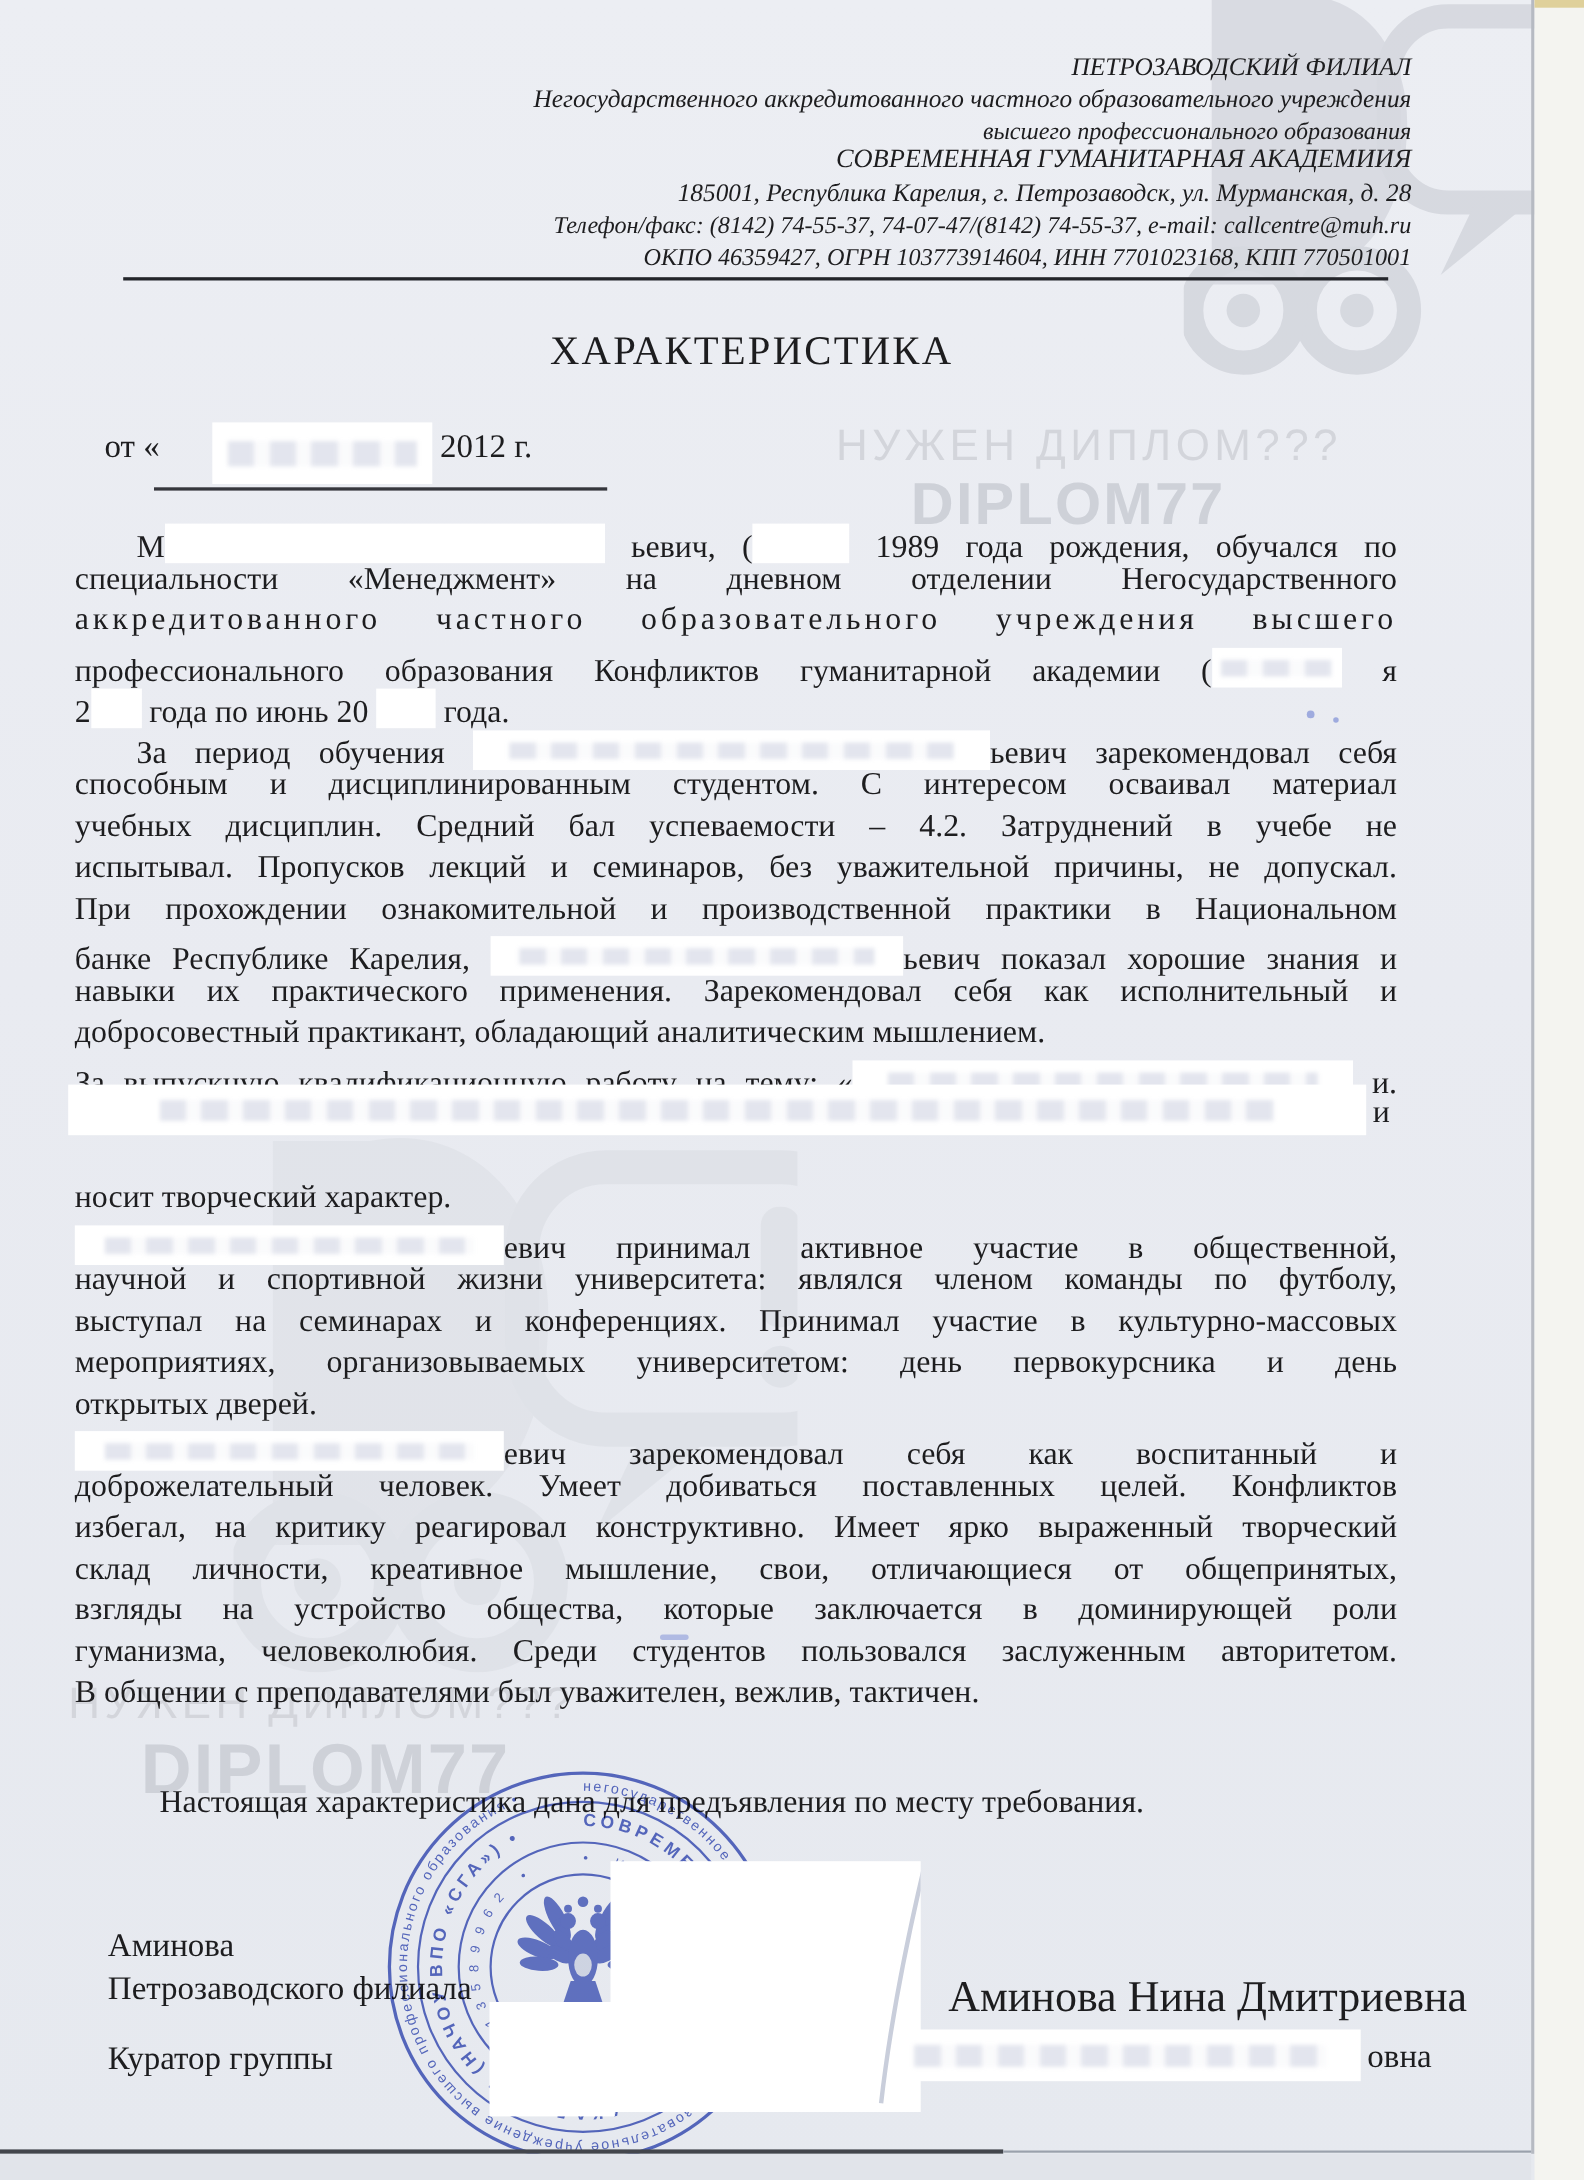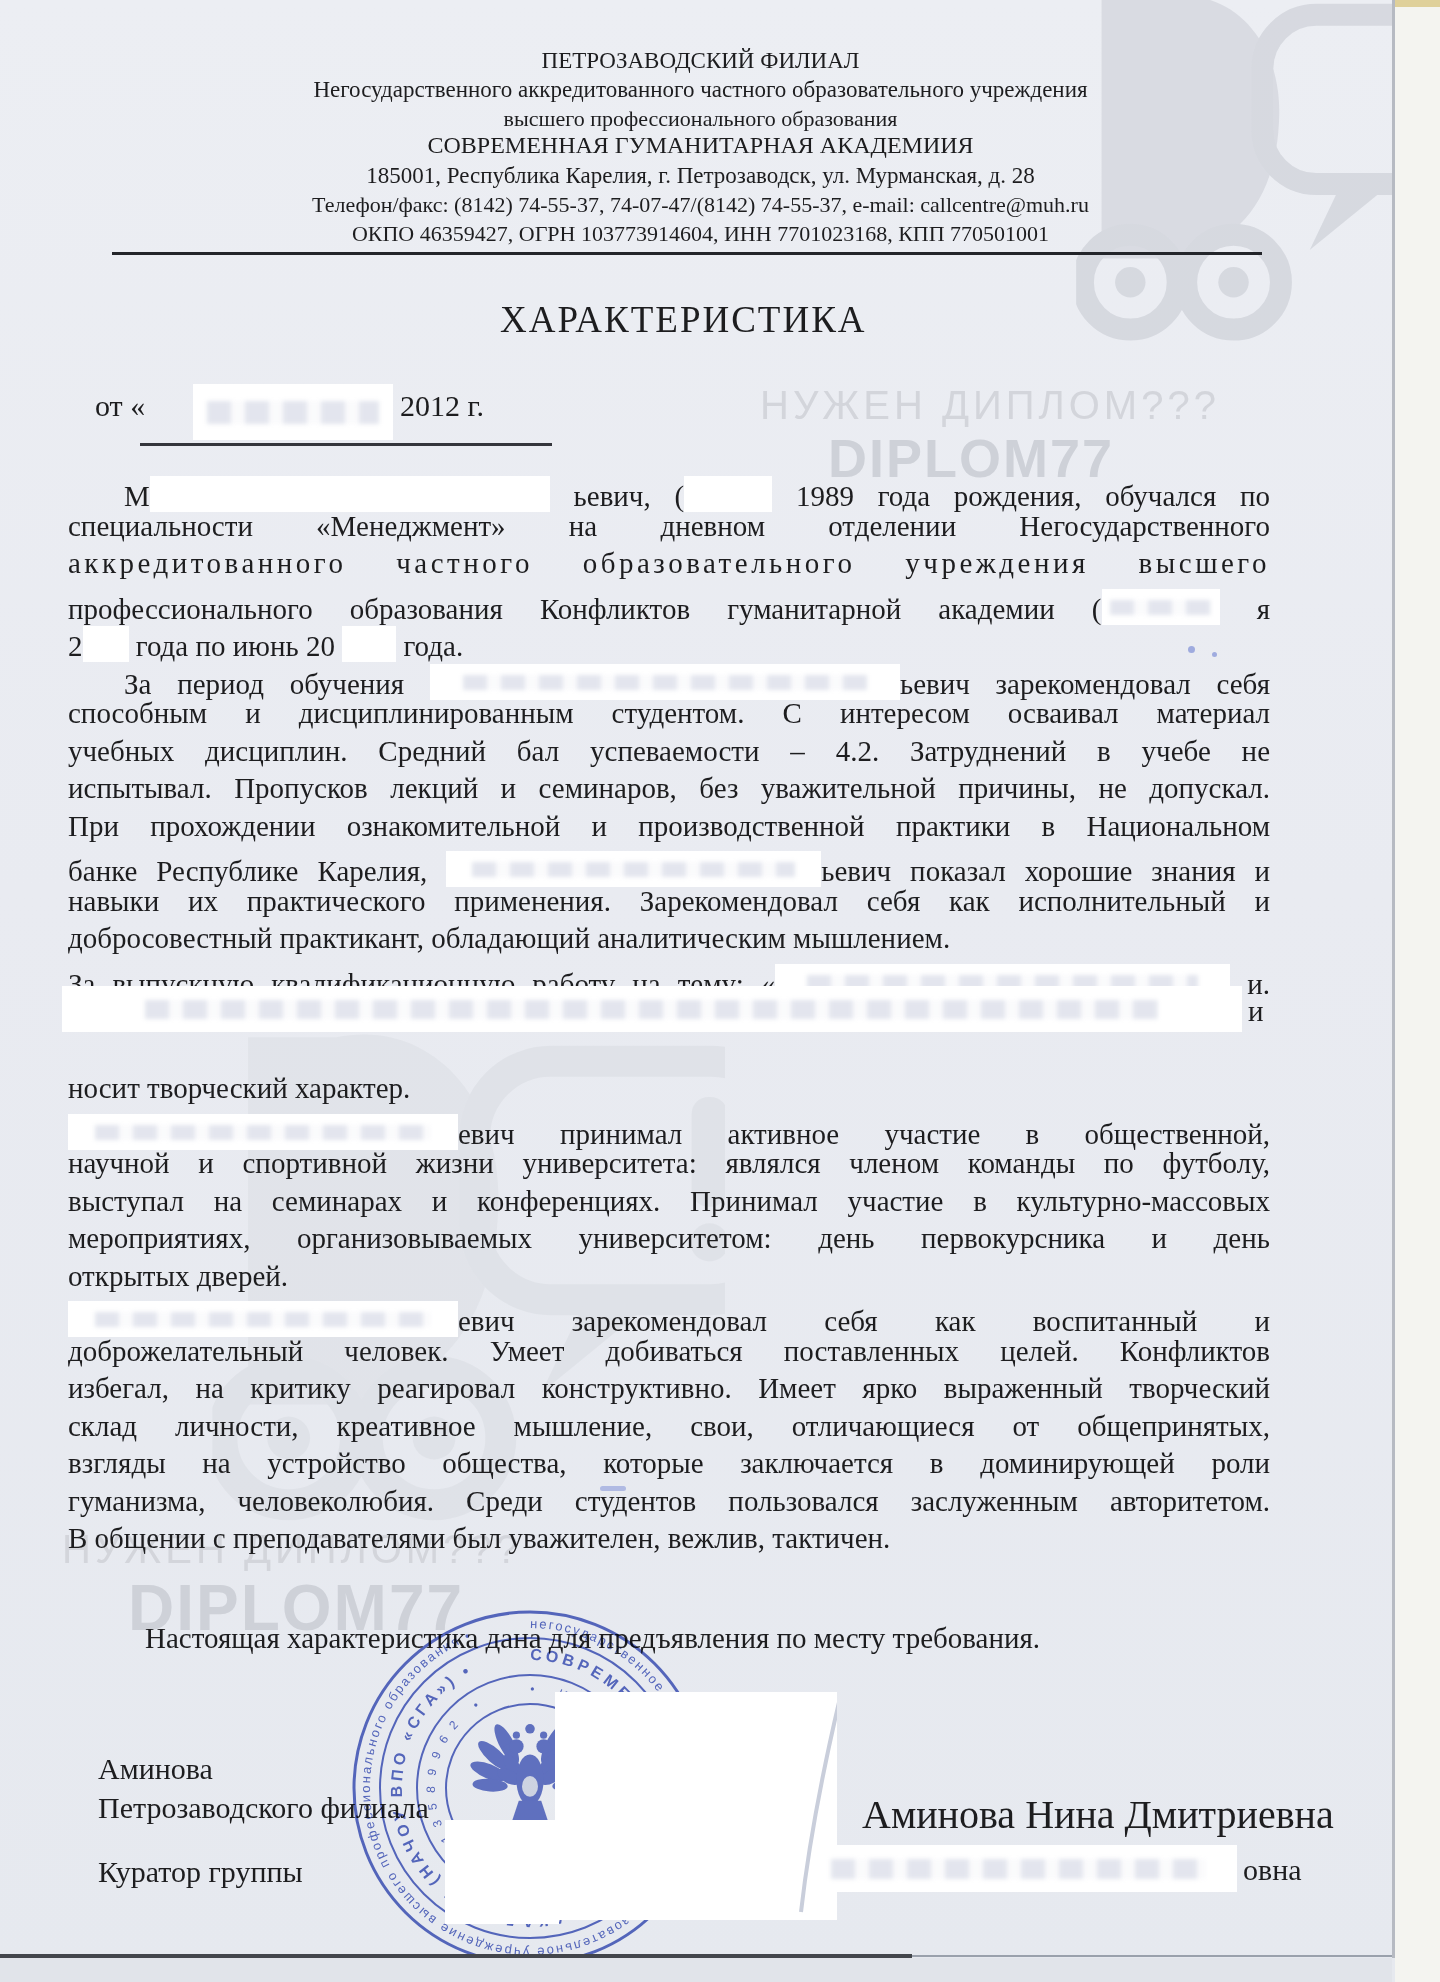--- a/index.html
+++ b/index.html
@@ -7,21 +7,21 @@
         background:linear-gradient(180deg,#eceef3 0%,#e9ebf1 45%,#e6e9ef 100%);
         font-family:"Liberation Serif","DejaVu Serif",serif;color:#1d1d1f;}
   .abs{position:absolute;white-space:nowrap;z-index:3;}
   
   .wm{position:absolute;z-index:1;}
   .wmtext{position:absolute;z-index:1;font-family:"Liberation Sans","DejaVu Sans",sans-serif;
           font-size:40px;color:#d3d5db;letter-spacing:4px;}
   .wmbrand{position:absolute;z-index:1;font-family:"Liberation Sans","DejaVu Sans",sans-serif;
            font-size:54px;font-weight:bold;color:#ced1d8;letter-spacing:2px;}
   
-  .hdr{position:absolute;left:118px;width:1165px;text-align:center;line-height:29px;z-index:3;}
+  .hdr{position:absolute;left:118px;width:1165px;text-align:right;line-height:29px;z-index:3;font-style:italic;}
   
   .bl{position:absolute;left:68px;width:1202px;height:38px;line-height:37px;
       font-size:29px;text-align:justify;z-index:3;}
   .bl.full{text-align-last:justify;}
   .bl.last{text-align:left;text-align-last:left;}
   .bl.ind{text-indent:56px;}
   .bl.ls3{letter-spacing:3.5px;}
   
   .rbox{display:inline-block;background:#ffffff;height:36px;transform:translateY(6px);position:relative;}
   .abox{position:absolute;background:#ffffff;z-index:4;}

